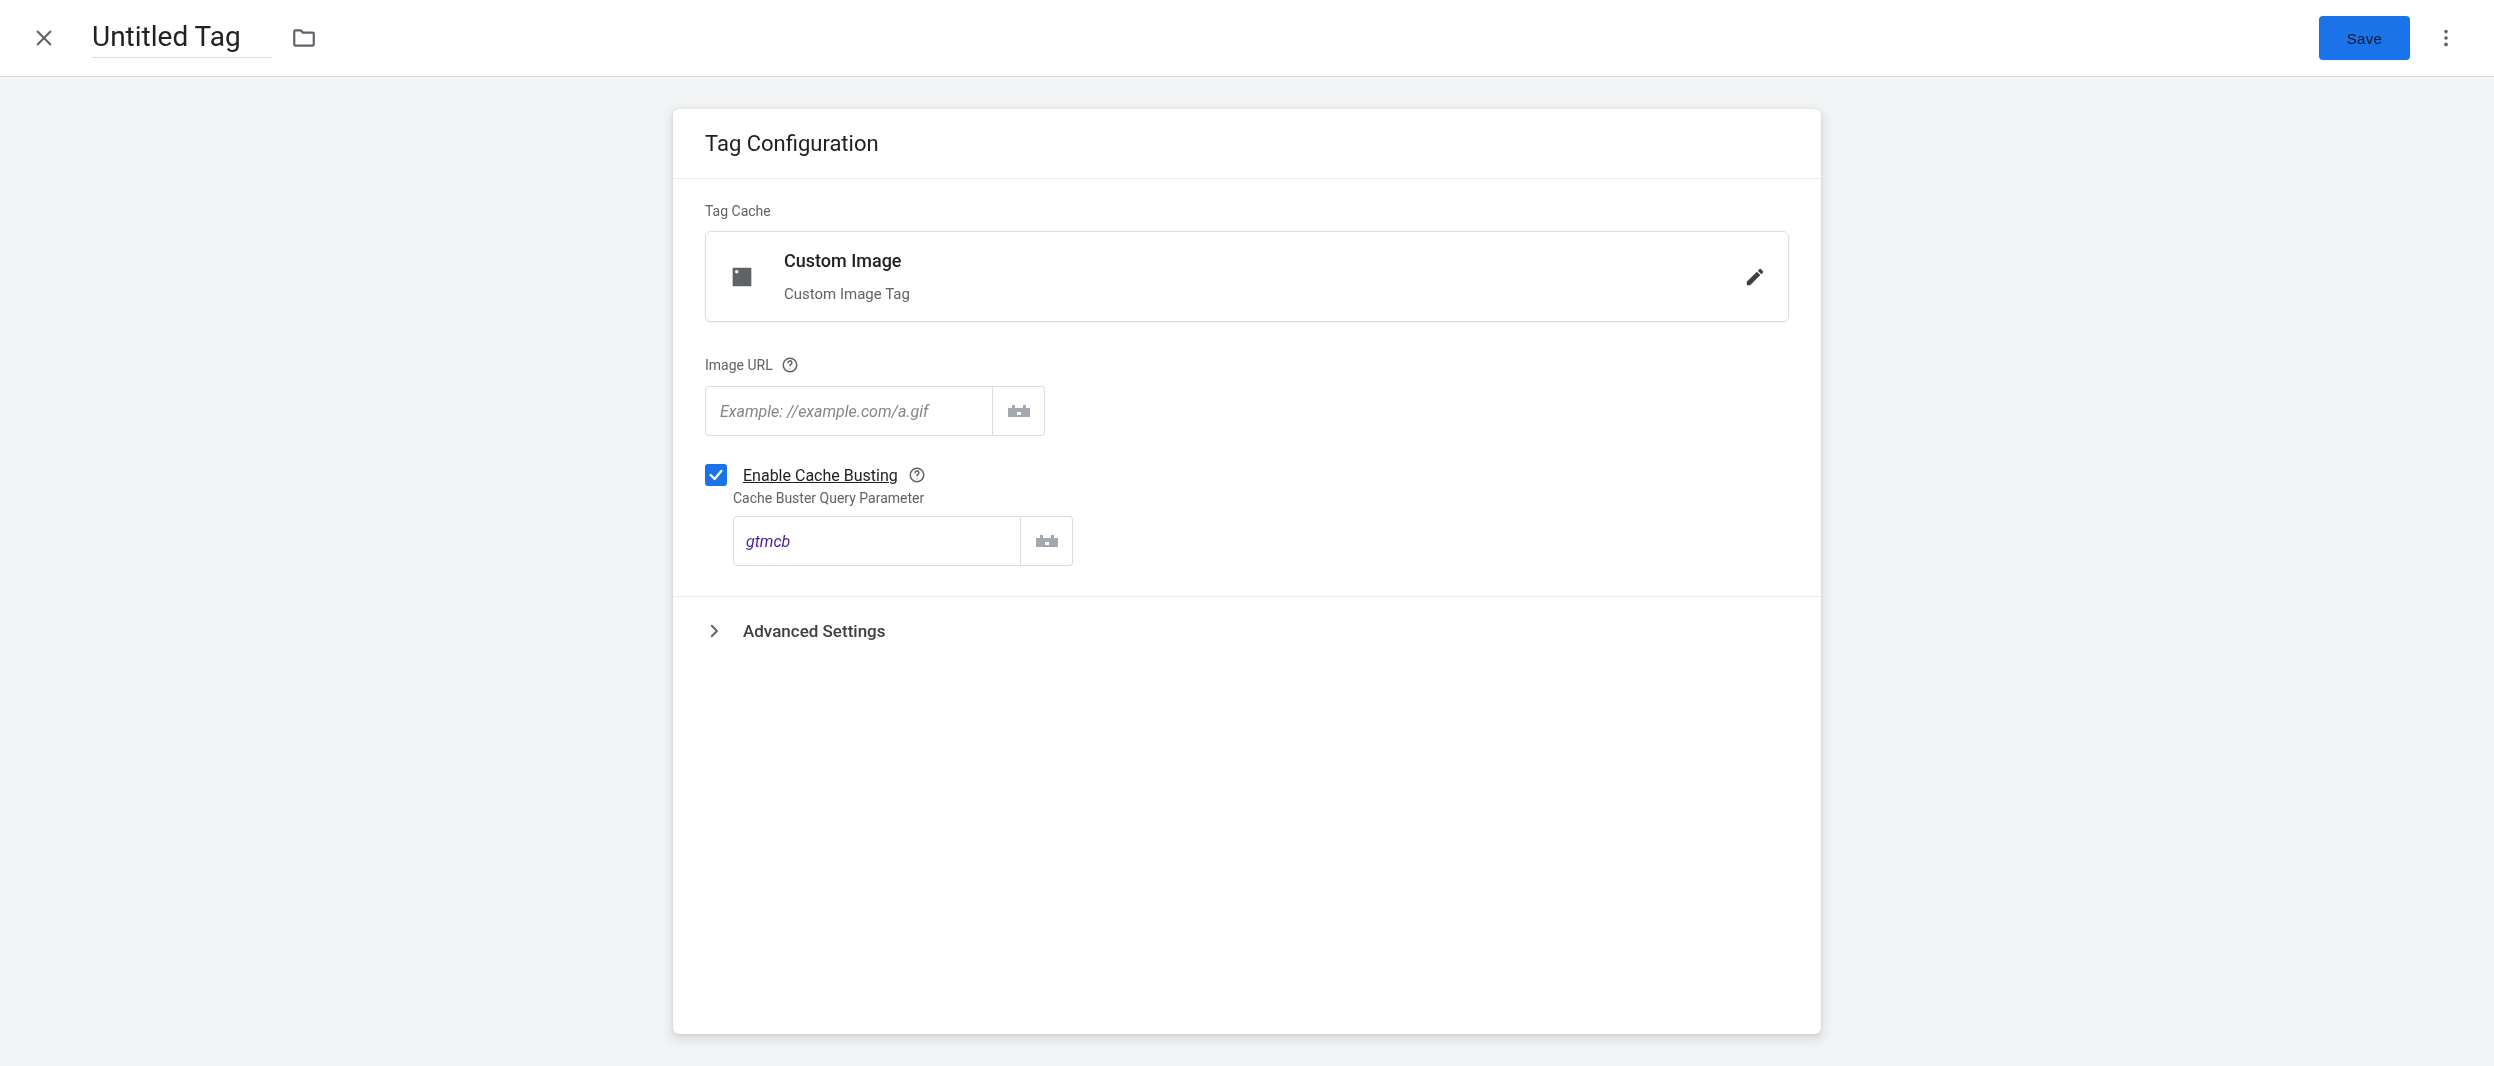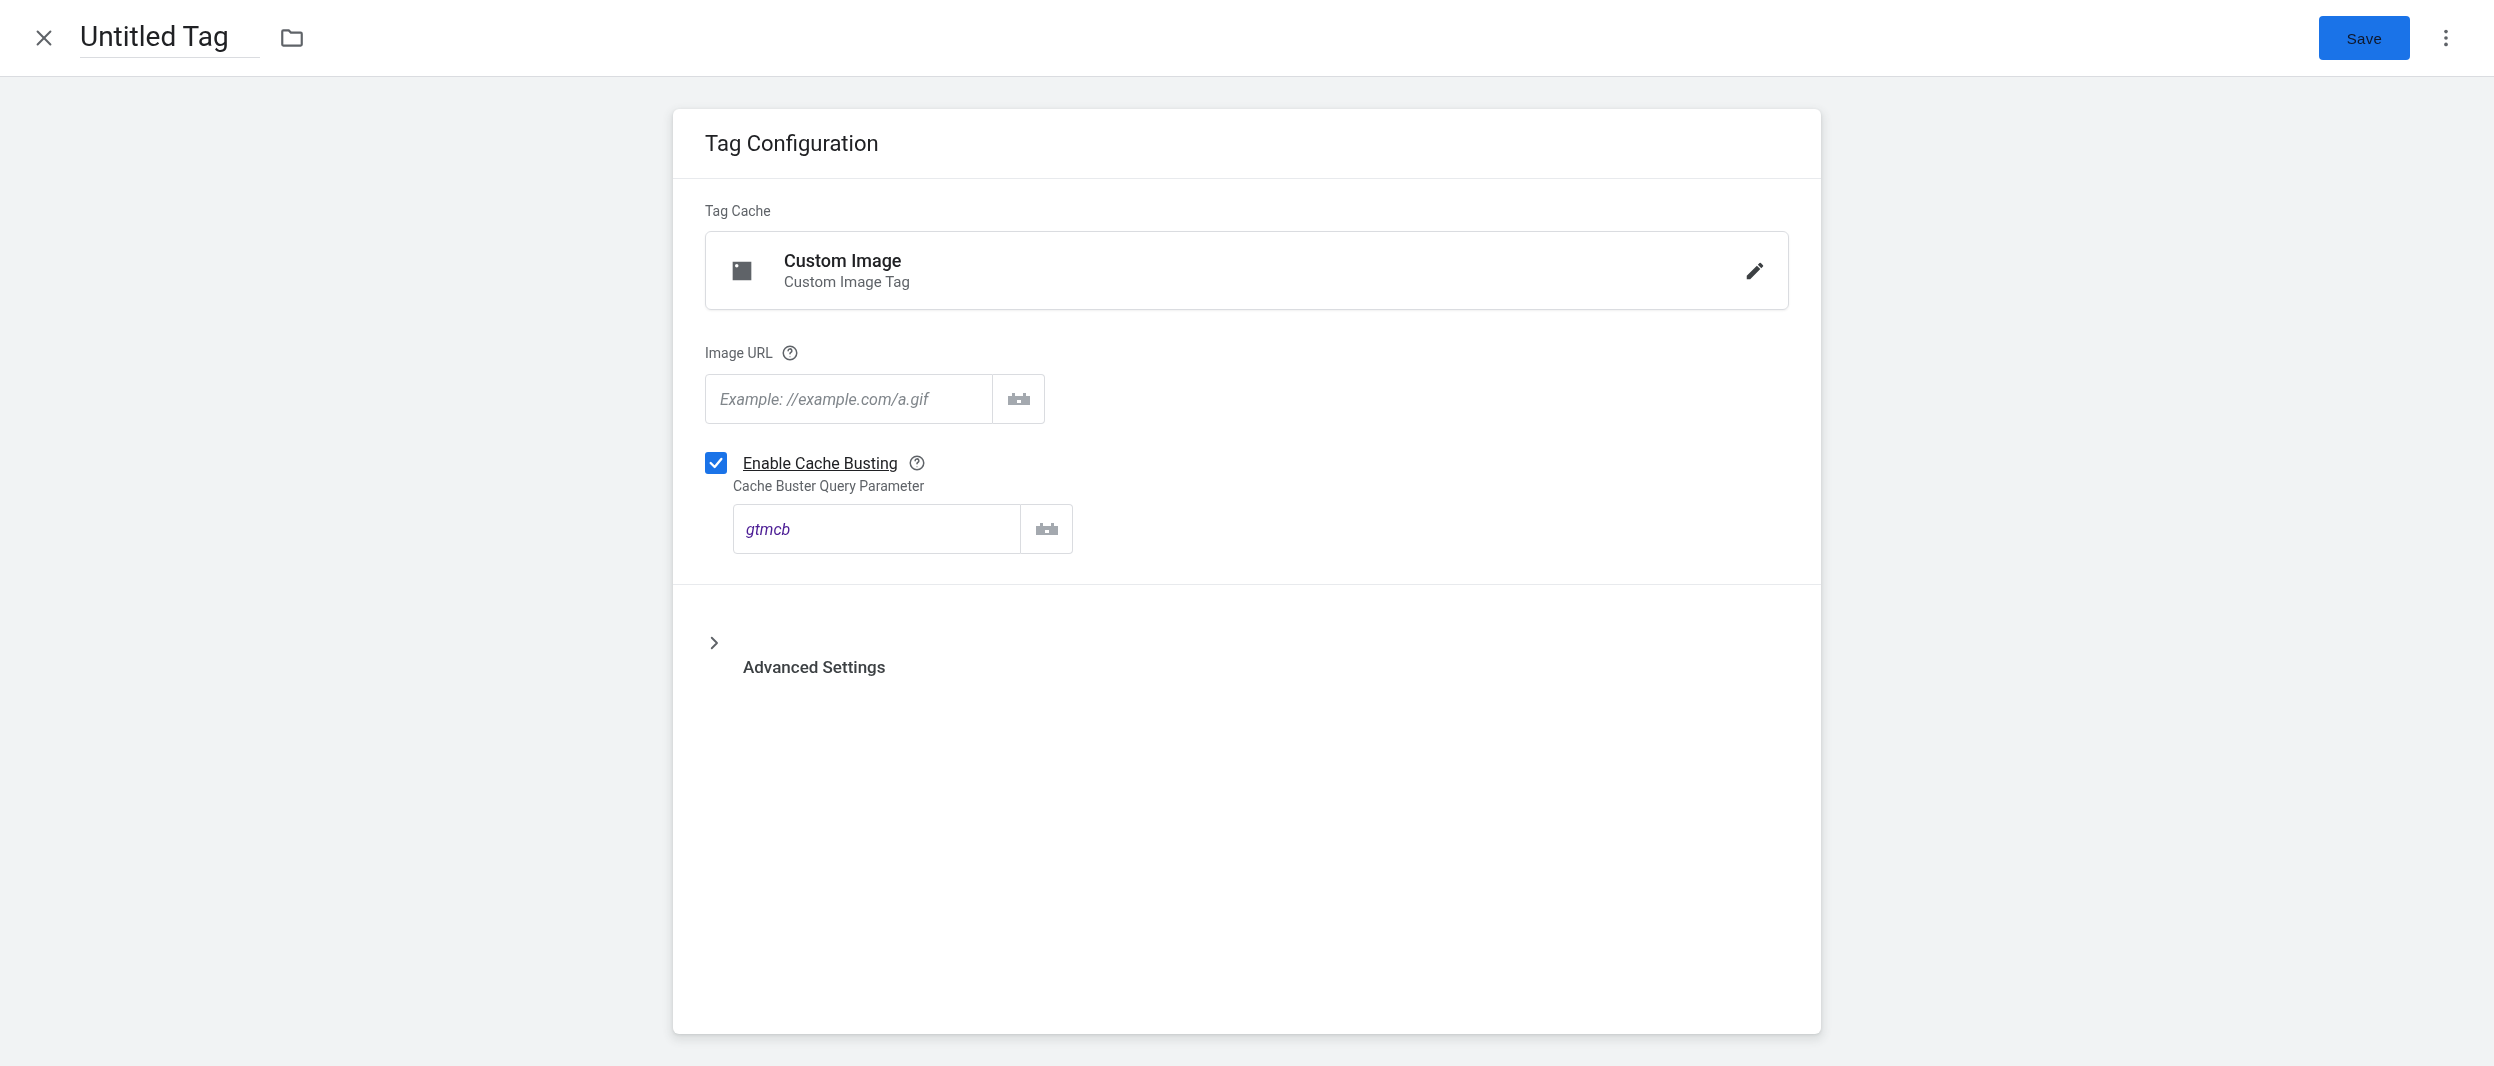--- a/index.html
+++ b/index.html
@@ -21,21 +21,21 @@
   }
   .topbar .close-btn {
     width: 48px; height: 48px;
     display: flex; align-items: center; justify-content: center;
     border-radius: 50%;
     cursor: pointer;
     color: #5f6368;
     background: none; border: none;
   }
   .topbar .title-wrap {
-    margin-left: 12px;
+    margin-left: 24px;
     display: flex;
     align-items: center;
     gap: 14px;
   }
   .topbar .title-input {
     font-size: 28px;
     font-weight: 400;
     color: #202124;
     border: none;
     border-bottom: 1px solid #dadce0;
@@ -125,21 +125,21 @@
     flex-shrink: 0;
   }
   .tag-type-row .type-text .type-title {
     font-size: 18px;
     font-weight: 500;
     color: #202124;
   }
   .tag-type-row .type-text .type-sub {
     font-size: 15px;
     color: #5f6368;
-    margin-top: 2px;
+    margin-top: 14px;
   }
   .tag-type-row .spacer2 { flex: 1; }
   .tag-type-row .edit-icon {
     color: #3c4043;
   }
   
   .input-row {
     display: flex;
     margin-bottom: 28px;
   }
@@ -212,21 +212,20 @@
     gap: 20px;
     cursor: pointer;
   }
   .adv-row .chev {
     color: #5f6368;
   }
   .adv-row .adv-label {
     font-size: 17px;
     font-weight: 500;
     color: #3c4043;
-    margin-top: 48px;
   }
   .help-icon {
     width: 18px; height: 18px;
     color: #5f6368;
     flex-shrink: 0;
   }
   svg { display: block; }
 </style>
 </head>
 <body>

